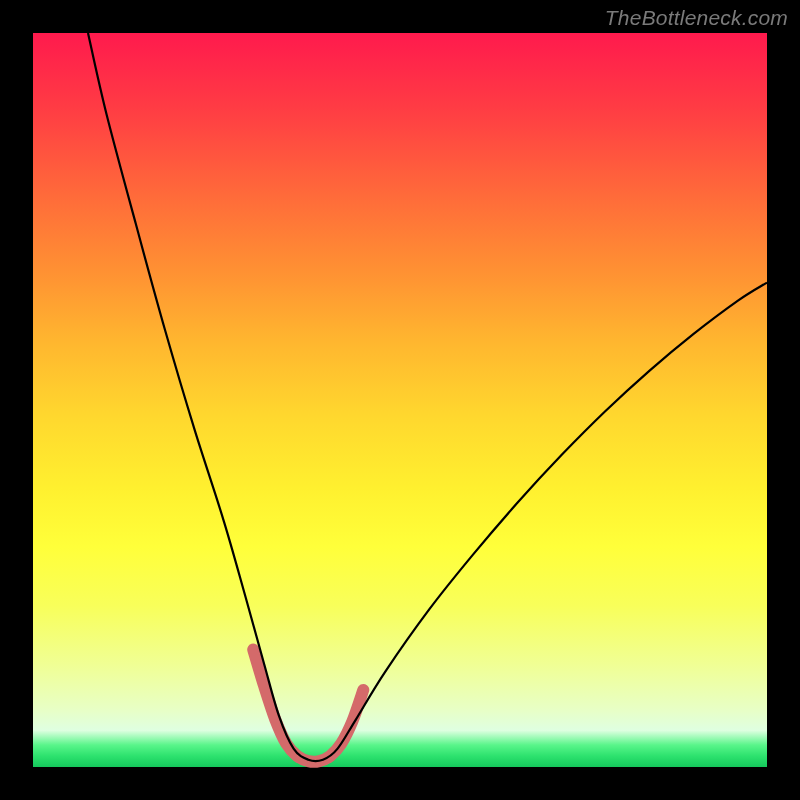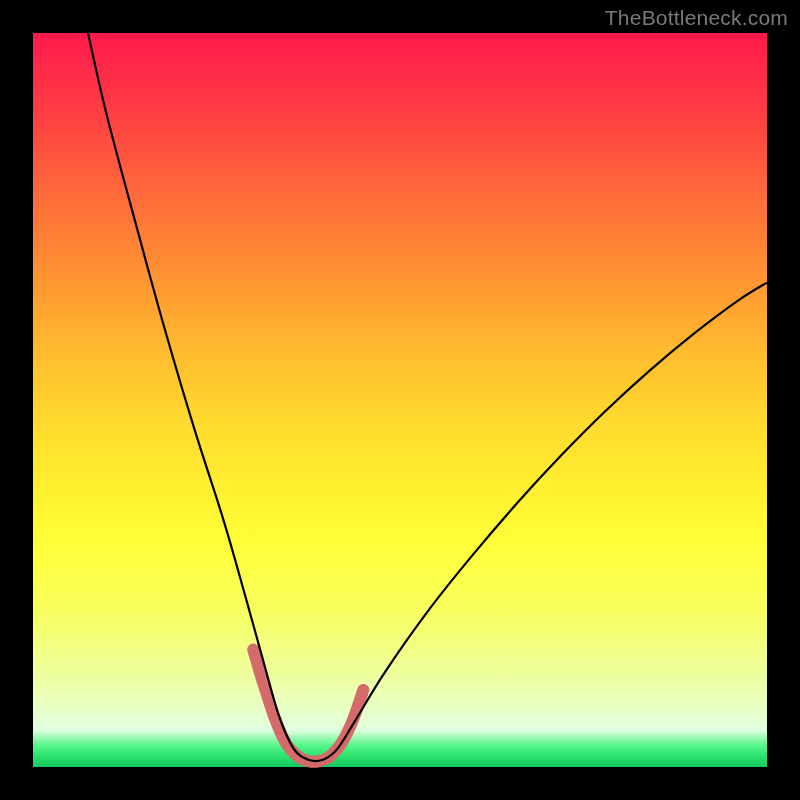--- a/index.html
+++ b/index.html
@@ -43,20 +43,21 @@
       #15c95c 100%);
   }
   .watermark {
     position: absolute;
     top: 6px;
     right: 12px;
     color: #7a7a7a;
     font-size: 21px;
     letter-spacing: 0.2px;
     user-select: none;
+    font-style: italic;
   }
   svg.curves {
     position: absolute;
     left: 0;
     top: 0;
     width: 734px;
     height: 734px;
     overflow: visible;
   }
 </style>

